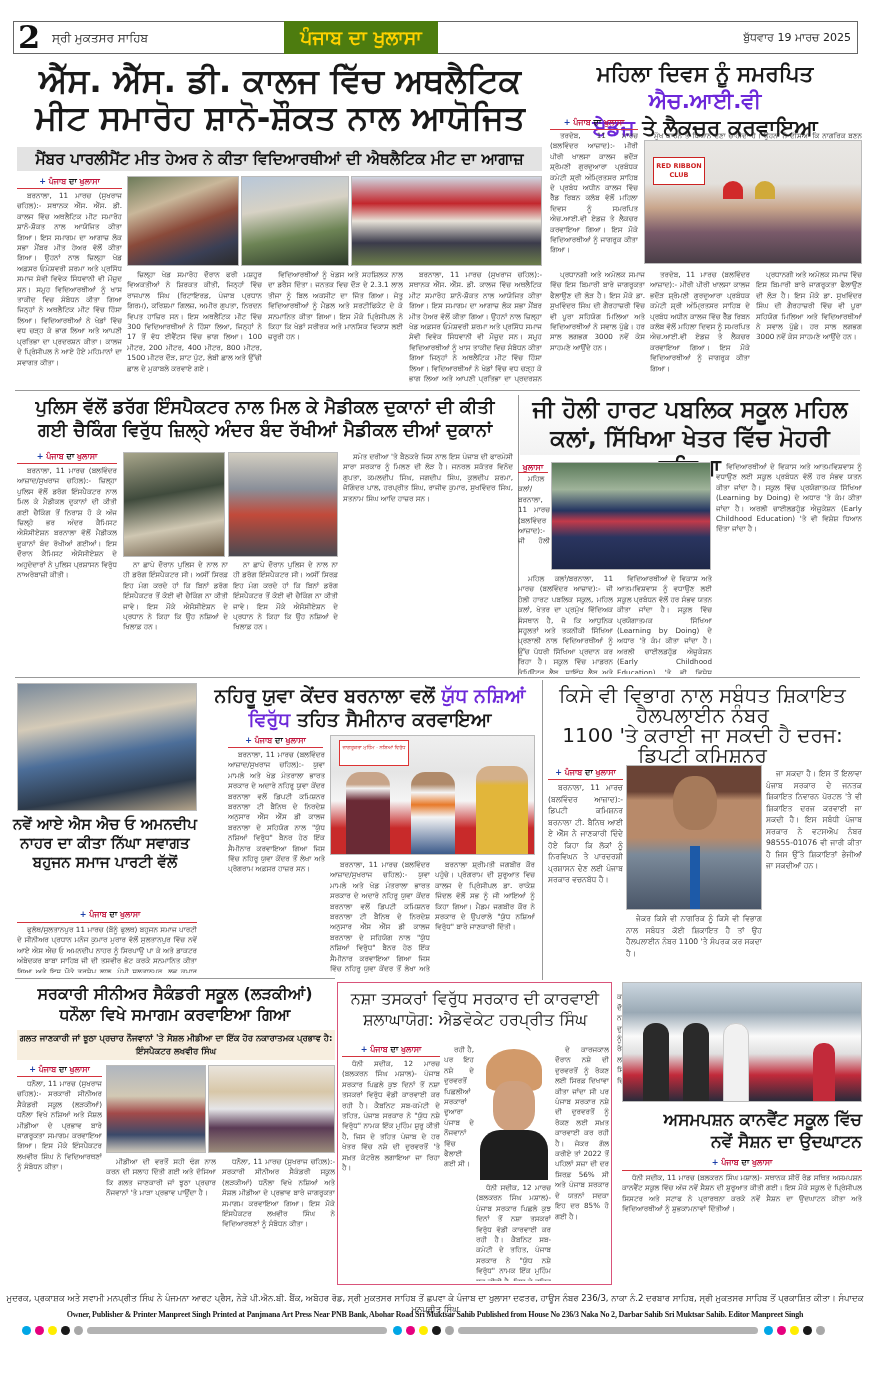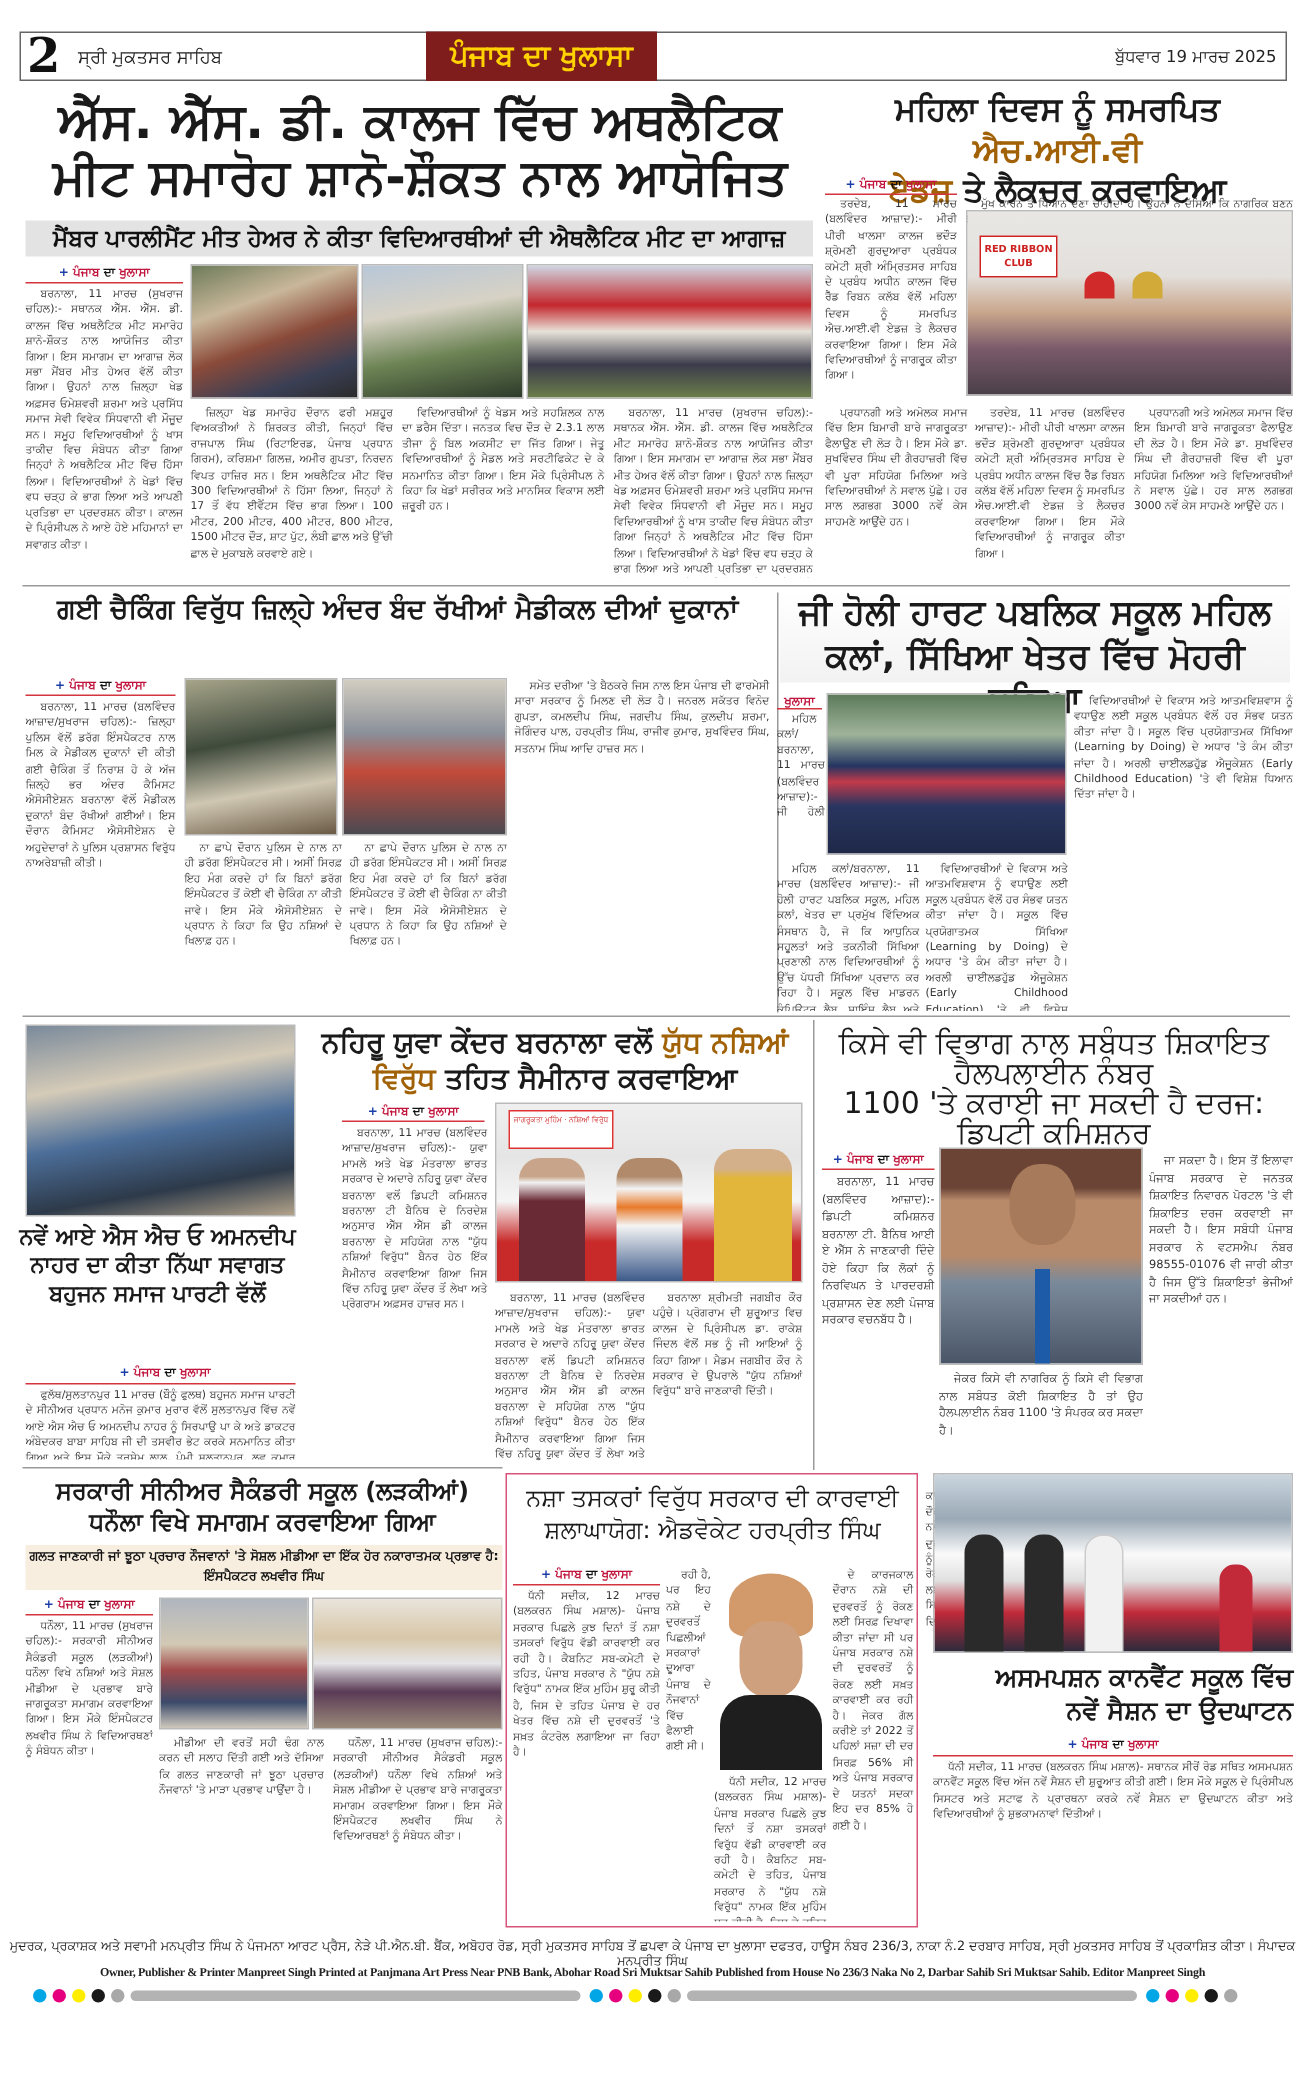--- a/index.html
+++ b/index.html
@@ -5,26 +5,26 @@
   * { box-sizing: border-box; margin: 0; padding: 0; }
   html, body { width: 870px; height: 1390px; background: #fff; overflow: hidden; }
   body { font-family: "DejaVu Sans", sans-serif; color: #1a1a1a; position: relative; }
 
   .abs { position: absolute; }
 
   
   .masthead { left: 13px; top: 21px; width: 845px; height: 33px; border: 1px solid #666; background: #fff; }
   .mast-num { left: 4px; top: -4px; font-family: "DejaVu Serif", serif; font-size: 32px; font-weight: bold; color: #111; }
   .mast-city { left: 38px; top: 9px; font-size: 12px; color: #222; }
-  .mast-brand { left: 270px; top: -1px; width: 154px; height: 33px; background: #7f1d1d; color: #ffd200; font-weight: bold; font-size: 19px; text-align: center; line-height: 33px; }
+  .mast-brand { left: 270px; top: -1px; width: 154px; height: 33px; background: #4d7c0f; color: #ffd200; font-weight: bold; font-size: 19px; text-align: center; line-height: 33px; }
   .mast-date { right: 6px; top: 9px; font-size: 11px; color: #222; }
 
   
   .hl { font-weight: bold; color: #1a1a1a; text-align: center; line-height: 1.1; }
-  .hl .red { color: #a16207; }
+  .hl .red { color: #6d28d9; }
   .subbar { background: #e3e3e3; font-weight: bold; text-align: center; color: #111; }
 
   .byline { font-size: 8px; color: #c0143c; text-align: center; font-weight: bold; }
   .byline .plus { color: #1a3da8; }
   .byline .blk { color: #111; }
   .redrule { border-top: 1.5px solid #d4343e; }
 
   .col-text { font-size: 7.2px; line-height: 10.4px; color: #333; text-align: justify; overflow: hidden; }
   .col-text p { text-indent: 10px; }
 
@@ -107,20 +107,21 @@
 <div class="abs col-text" style="left:650px;top:270px;width:100px;height:115px;">
     <p>ਤਰਦੇਬ, 11 ਮਾਰਚ (ਬਲਵਿੰਦਰ ਆਜ਼ਾਦ):- ਮੀਰੀ ਪੀਰੀ ਖਾਲਸਾ ਕਾਲਜ ਭਦੌੜ ਸ਼੍ਰੋਮਣੀ ਗੁਰਦੁਆਰਾ ਪ੍ਰਬੰਧਕ ਕਮੇਟੀ ਸ਼੍ਰੀ ਅੰਮ੍ਰਿਤਸਰ ਸਾਹਿਬ ਦੇ ਪ੍ਰਬੰਧ ਅਧੀਨ ਕਾਲਜ ਵਿੱਚ ਰੈੱਡ ਰਿਬਨ ਕਲੱਬ ਵੱਲੋਂ ਮਹਿਲਾ ਦਿਵਸ ਨੂੰ ਸਮਰਪਿਤ ਐਚ.ਆਈ.ਵੀ ਏਡਜ਼ ਤੇ ਲੈਕਚਰ ਕਰਵਾਇਆ ਗਿਆ। ਇਸ ਮੌਕੇ ਵਿਦਿਆਰਥੀਆਂ ਨੂੰ ਜਾਗਰੂਕ ਕੀਤਾ ਗਿਆ।</p>
   </div>
 <div class="abs col-text" style="left:756px;top:270px;width:106px;height:115px;">
     <p>ਪ੍ਰਧਾਨਗੀ ਅਤੇ ਅਮੋਲਕ ਸਮਾਜ ਵਿੱਚ ਇਸ ਬਿਮਾਰੀ ਬਾਰੇ ਜਾਗਰੂਕਤਾ ਫੈਲਾਉਣ ਦੀ ਲੋੜ ਹੈ। ਇਸ ਮੌਕੇ ਡਾ. ਸੁਖਵਿੰਦਰ ਸਿੰਘ ਦੀ ਗੈਰਹਾਜ਼ਰੀ ਵਿੱਚ ਵੀ ਪੂਰਾ ਸਹਿਯੋਗ ਮਿਲਿਆ ਅਤੇ ਵਿਦਿਆਰਥੀਆਂ ਨੇ ਸਵਾਲ ਪੁੱਛੇ। ਹਰ ਸਾਲ ਲਗਭਗ 3000 ਨਵੇਂ ਕੇਸ ਸਾਹਮਣੇ ਆਉਂਦੇ ਹਨ।</p>
   </div>
 
 <div class="abs hrule" style="left:15px;top:390px;width:845px;"></div>
 
 <div class="abs hl" style="left:15px;top:395px;width:500px;font-size:18px;line-height:23px;">
+  <div>ਪੁਲਿਸ ਵੱਲੋਂ ਡਰੱਗ ਇੰਸਪੈਕਟਰ ਨਾਲ ਮਿਲ ਕੇ ਮੈਡੀਕਲ ਦੁਕਾਨਾਂ ਦੀ ਕੀਤੀ</div>
   <div>ਗਈ ਚੈਕਿੰਗ ਵਿਰੁੱਧ ਜ਼ਿਲ੍ਹੇ ਅੰਦਰ ਬੰਦ ਰੱਖੀਆਂ ਮੈਡੀਕਲ ਦੀਆਂ ਦੁਕਾਨਾਂ</div>
 </div>
 
 <div class="abs byline" style="left:17px;top:452px;width:100px;">
   <span class="plus">+</span> <span>ਪੰਜਾਬ</span> <span class="blk">ਦਾ</span> <span>ਖੁਲਾਸਾ</span>
 </div>
 <div class="abs redrule" style="left:17px;top:463px;width:100px;"></div>
 <div class="abs col-text" style="left:17px;top:466px;width:100px;height:205px;">
     <p>ਬਰਨਾਲਾ, 11 ਮਾਰਚ (ਬਲਵਿੰਦਰ ਆਜ਼ਾਦ/ਸੁਖਰਾਜ ਚਹਿਲ):- ਜ਼ਿਲ੍ਹਾ ਪੁਲਿਸ ਵੱਲੋਂ ਡਰੱਗ ਇੰਸਪੈਕਟਰ ਨਾਲ ਮਿਲ ਕੇ ਮੈਡੀਕਲ ਦੁਕਾਨਾਂ ਦੀ ਕੀਤੀ ਗਈ ਚੈਕਿੰਗ ਤੋਂ ਨਿਰਾਸ਼ ਹੋ ਕੇ ਅੱਜ ਜ਼ਿਲ੍ਹੇ ਭਰ ਅੰਦਰ ਕੈਮਿਸਟ ਐਸੋਸੀਏਸ਼ਨ ਬਰਨਾਲਾ ਵੱਲੋਂ ਮੈਡੀਕਲ ਦੁਕਾਨਾਂ ਬੰਦ ਰੱਖੀਆਂ ਗਈਆਂ। ਇਸ ਦੌਰਾਨ ਕੈਮਿਸਟ ਐਸੋਸੀਏਸ਼ਨ ਦੇ ਅਹੁਦੇਦਾਰਾਂ ਨੇ ਪੁਲਿਸ ਪ੍ਰਸ਼ਾਸਨ ਵਿਰੁੱਧ ਨਾਅਰੇਬਾਜ਼ੀ ਕੀਤੀ।</p>
   </div>

